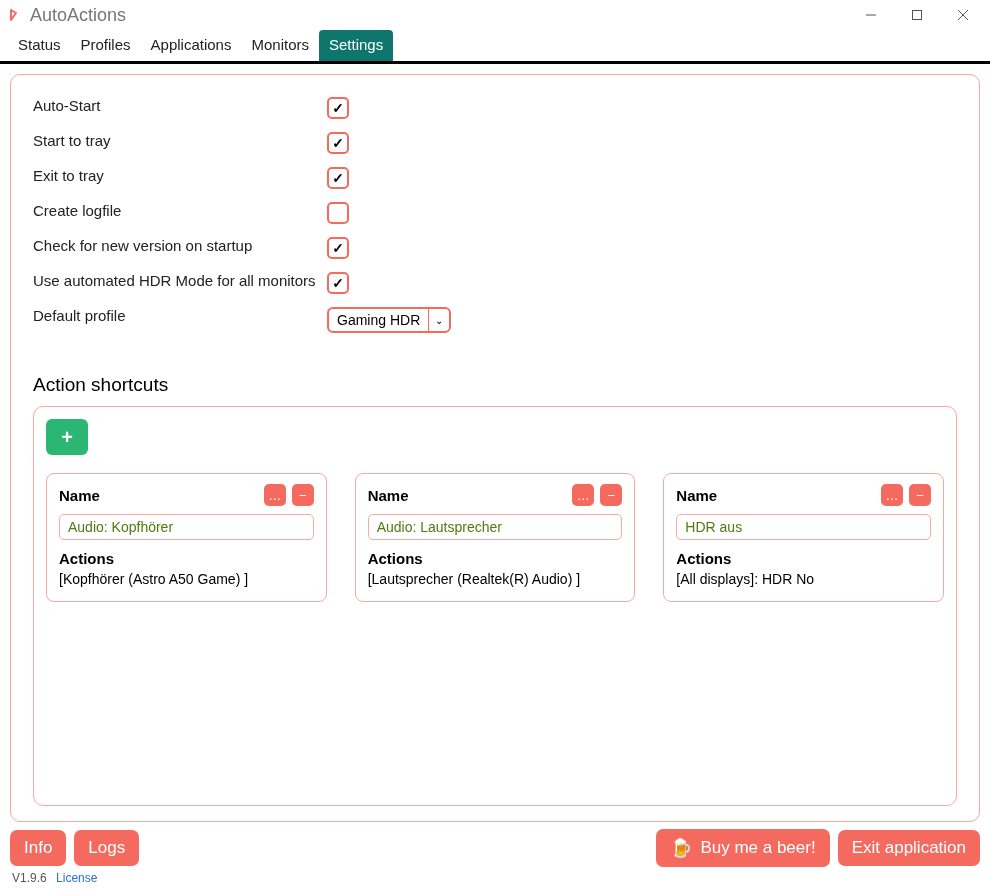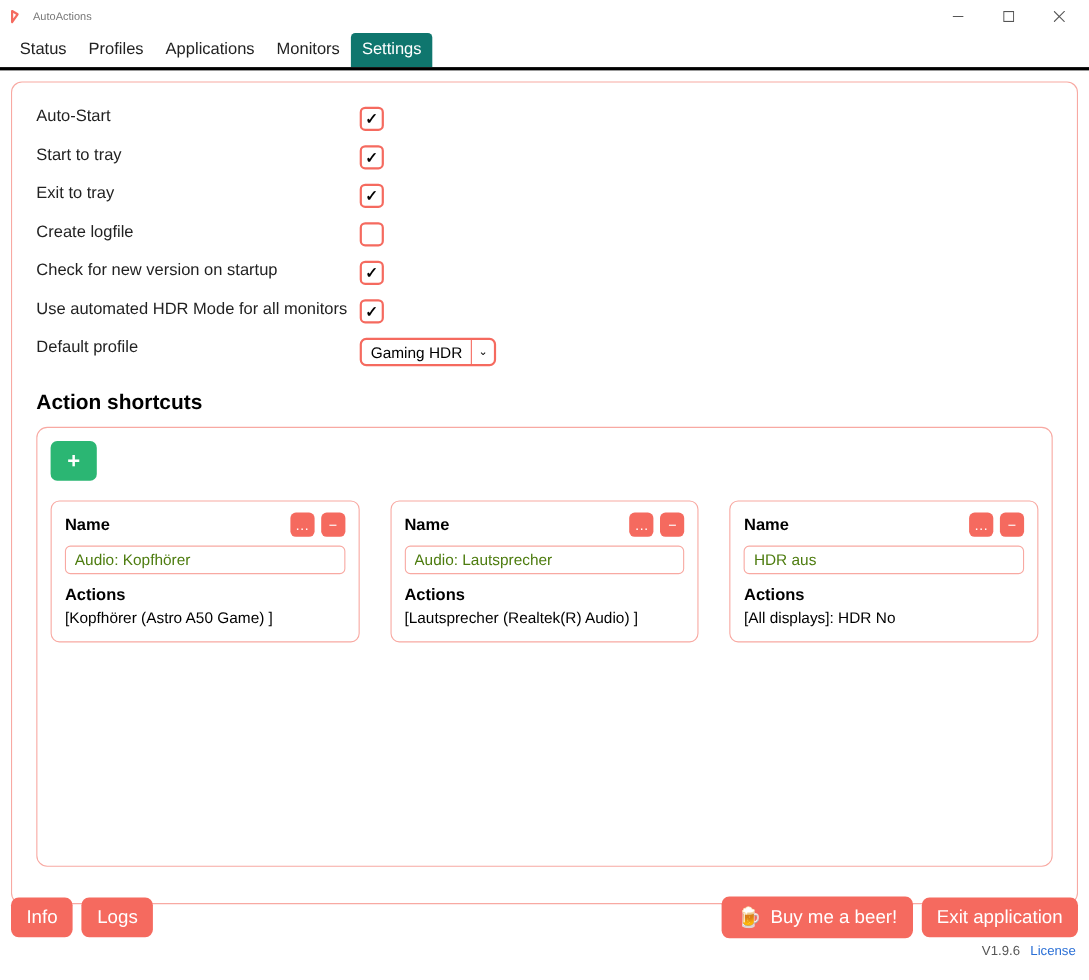--- a/index.html
+++ b/index.html
@@ -2,21 +2,21 @@
 <html><head>
 <meta charset="utf-8">
 <style>
 * { box-sizing: border-box; margin: 0; padding: 0; font-family: "Segoe UI", Arial, sans-serif; }
 body { width: 990px; height: 891px; background: #fff; overflow: hidden; position: relative; }
 
 
 .titlebar { height: 30px; display: flex; align-items: center; padding: 0 4px 0 8px; }
 .titlebar .app-icon { width: 16px; height: 16px; margin-right: 6px; }
 .titlebar .app-icon svg { width:16px; height:16px; }
-.titlebar .title { color: #777; font-size: 10px; flex: 1; }
+.titlebar .title { color: #777; font-size: 18px; flex: 1; }
 .win-controls { display: flex; }
 .win-btn { width: 46px; height: 30px; display:flex; align-items:center; justify-content:center; color:#555; }
 .win-btn svg { width:10px; height:10px; }
 
 
 .tabs { display:flex; padding: 0 8px; border-bottom: 3px solid #000000; }
 .tab { padding: 6px 10px 8px; font-size: 15px; color:#222; cursor:pointer; }
 .tab.active { background: #0f766e; color:#fff; border-radius: 4px 4px 0 0; }
 
 
@@ -25,36 +25,36 @@
 
 .opt-row { display:flex; align-items:flex-start; height: 35px; }
 .opt-label { width: 294px; font-size: 15px; color:#222; }
 .checkbox { width: 22px; height: 22px; border: 2px solid #f56a5f; border-radius: 5px; display:flex; align-items:center; justify-content:center; cursor:pointer; }
 .checkbox.checked::after { content:"✓"; color:#000; font-weight:bold; font-size:14px; }
 
 .select-wrap { display:flex; border:2px solid #f56a5f; border-radius:6px; overflow:hidden; height:26px; }
 .select-val { padding: 2px 8px; font-size:14px; border-right:1px solid #f56a5f; display:flex; align-items:center; }
 .select-btn { width:20px; display:flex; align-items:center; justify-content:center; font-size:10px; }
 
-.section-h { font-size: 19px; font-weight:700; margin: 14px 0 10px 0; }
+.section-h { font-size: 19px; font-weight:400; margin: 32px 0 10px 0; }
 
 .shortcuts-panel { border:1.5px solid #f8a9a2; border-radius:10px; padding: 12px; height: 400px; }
 .add-btn { width:42px; height:36px; background:#2bb673; border-radius:6px; display:flex; align-items:center; justify-content:center; color:#fff; font-size:20px; font-weight:bold; cursor:pointer; }
 
 .cards { display:flex; gap:28px; margin-top:18px; }
 .card { flex:1; border:1.5px solid #f8a9a2; border-radius:8px; padding:10px 12px 14px; }
 .card-head { display:flex; align-items:center; margin-bottom:8px; }
 .card-head .name-lbl { font-weight:600; font-size:15px; flex:1; }
 .mini-btn { width:22px; height:22px; background:#f56a5f; border-radius:5px; color:#fff; display:flex; align-items:center; justify-content:center; font-size:13px; margin-left:6px; cursor:pointer; }
 .name-input { width:100%; border:1.5px solid #f8a9a2; border-radius:5px; padding:4px 8px; font-size:14px; color:#4d7c0f; }
 .actions-lbl { font-weight:600; font-size:15px; margin-top:10px; }
 .actions-val { font-size:14px; margin-top:4px; }
 
 
-.footer { position:absolute; left:0; right:0; bottom:16px; padding: 0 8px 4px; text-align: right; }
+.footer { position:absolute; left:0; right:0; bottom:2px; padding: 0 8px 4px; }
 .footer-btns { display:flex; gap:8px; align-items:center; padding: 0 2px; }
 .fbtn { background:#f56a5f; color:#fff; border-radius:7px; padding:8px 14px; font-size:17px; cursor:pointer; display:flex; align-items:center; gap:8px; }
 .spacer { flex:1; }
 .beer { font-size:18px; }
 .status-line { font-size:12px; color:#555; padding: 4px 4px 0; }
 .status-line a { color:#2a6fd6; text-decoration:none; margin-left:6px; }
 </style>
 </head>
 <body>
 

